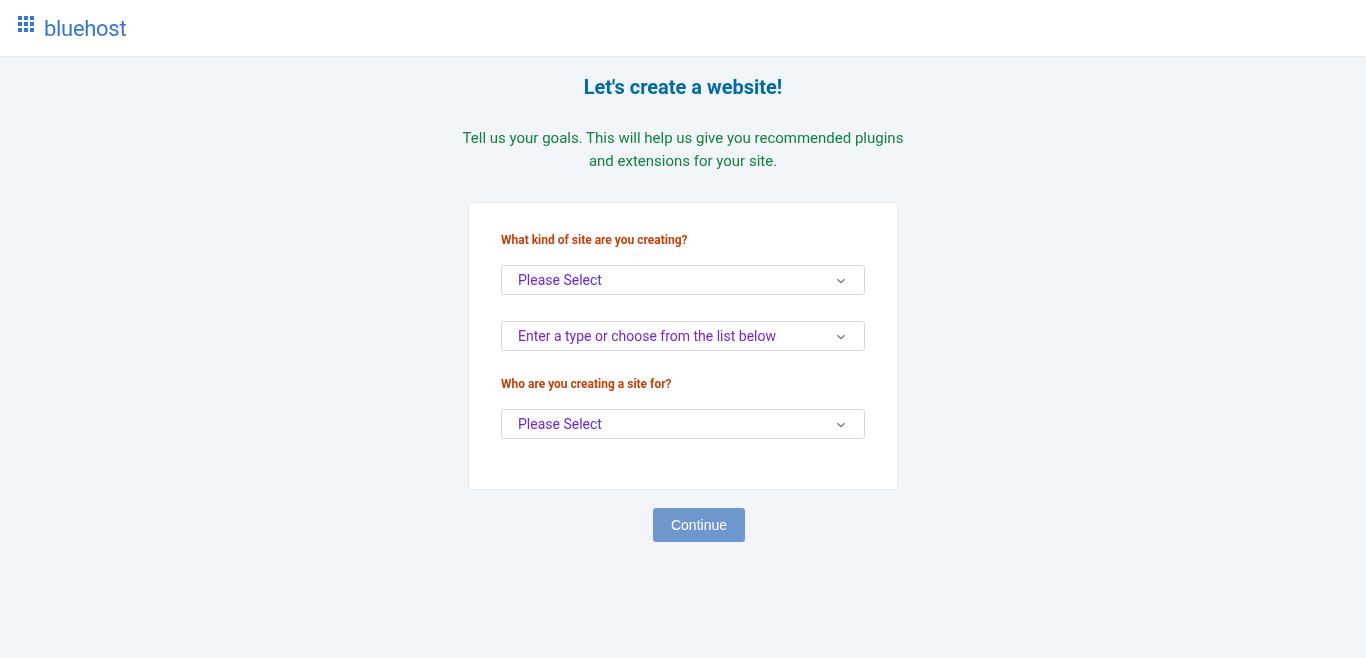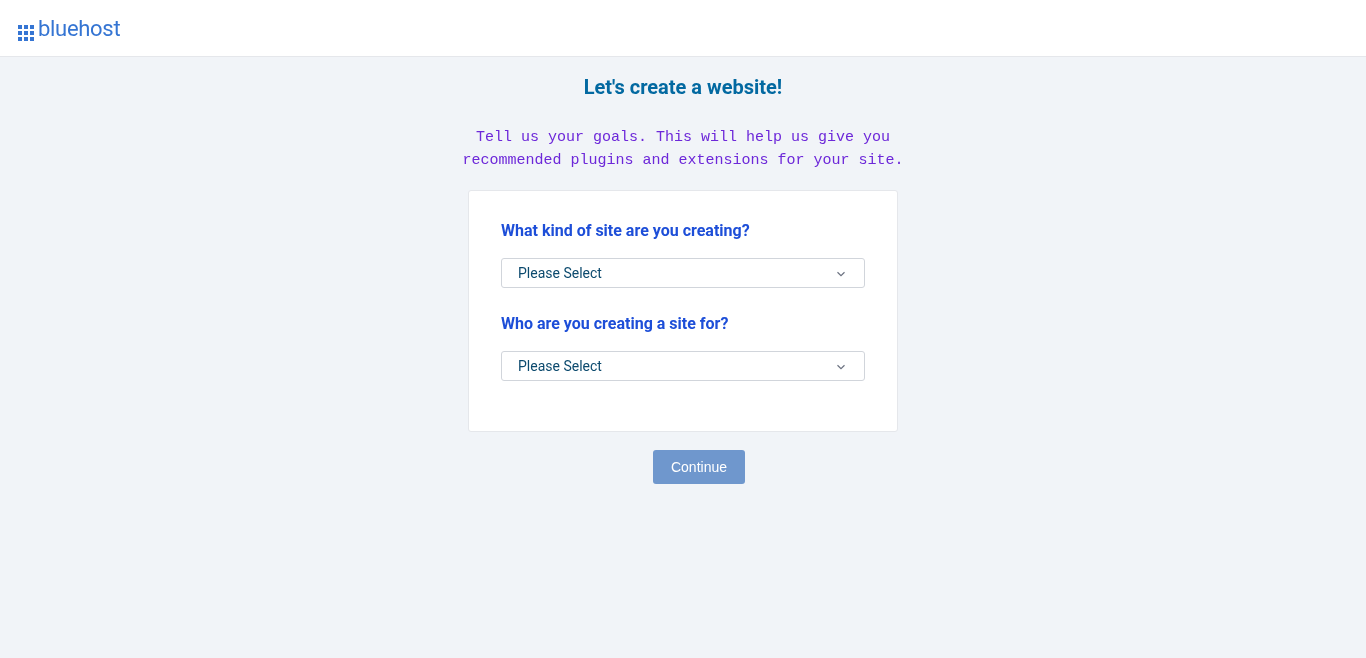--- a/index.html
+++ b/index.html
@@ -17,22 +17,22 @@
     .header {
       background: #ffffff;
       border-bottom: 1px solid #e5e7eb;
       height: 57px;
       display: flex;
       align-items: center;
       padding: 0 18px;
     }
     .logo-wrap {
       display: flex;
-      align-items: flex-end;
-      gap: 4px;
+      align-items: flex-start;
+      gap: 10px;
     }
     .logo-grid {
       display: grid;
       grid-template-columns: repeat(3, 4px);
       grid-template-rows: repeat(3, 4px);
       gap: 2px;
     }
     .logo-grid span {
       width: 4px;
       height: 4px;
@@ -54,59 +54,58 @@
       font-size: 12px;
       margin-bottom: 12px;
     }
     .title {
       color: #0369a1;
       font-size: 20px;
       font-weight: 700;
       margin-bottom: 28px;
     }
     .subtitle {
-      color: #6d28d9;
+      color: #15803d;
       font-size: 15px;
       line-height: 1.5;
       max-width: 460px;
-      margin: 0 auto 18px;
-      font-family: Liberation Mono, monospace;
+      margin: 0 auto 30px;
     }
     .card {
       background: #ffffff;
       border: 1px solid #e5e7eb;
       border-radius: 3px;
       width: 430px;
       margin: 0 auto;
       padding: 30px 32px 50px;
       text-align: left;
     }
     .question {
-      color: #1d4ed8;
-      font-size: 16px;
+      color: #c2410c;
+      font-size: 12px;
       font-weight: 700;
       margin-bottom: 18px;
     }
     .select-box {
       position: relative;
       border: 1px solid #d1d5db;
       border-radius: 3px;
       height: 30px;
       display: flex;
       align-items: center;
       padding: 0 16px;
       margin-bottom: 26px;
       cursor: pointer;
       background: #fff;
     }
     .select-box:last-child {
       margin-bottom: 0;
     }
     .select-placeholder {
-      color: #0c4a6e;
+      color: #6d28d9;
       font-size: 14px;
       flex: 1;
     }
     .chevron {
       width: 14px;
       height: 14px;
       flex-shrink: 0;
     }
     .chevron svg {
       width: 100%;
@@ -157,20 +156,28 @@
     <div class="question">What kind of site are you creating?</div>
     <div class="select-box">
       <span class="select-placeholder">Please Select</span>
       <span class="chevron">
         <svg viewBox="0 0 24 24">
             <polyline points="6 9 12 15 18 9"></polyline>
           </svg>
       </span>
     </div>
 
+    <div class="select-box">
+      <span class="select-placeholder">Enter a type or choose from the list below</span>
+      <span class="chevron">
+        <svg viewBox="0 0 24 24">
+            <polyline points="6 9 12 15 18 9"></polyline>
+          </svg>
+      </span>
+    </div>
 
     <div class="question">Who are you creating a site for?</div>
     <div class="select-box" style="margin-bottom:0;">
       <span class="select-placeholder">Please Select</span>
       <span class="chevron">
         <svg viewBox="0 0 24 24">
             <polyline points="6 9 12 15 18 9"></polyline>
           </svg>
       </span>
     </div>

